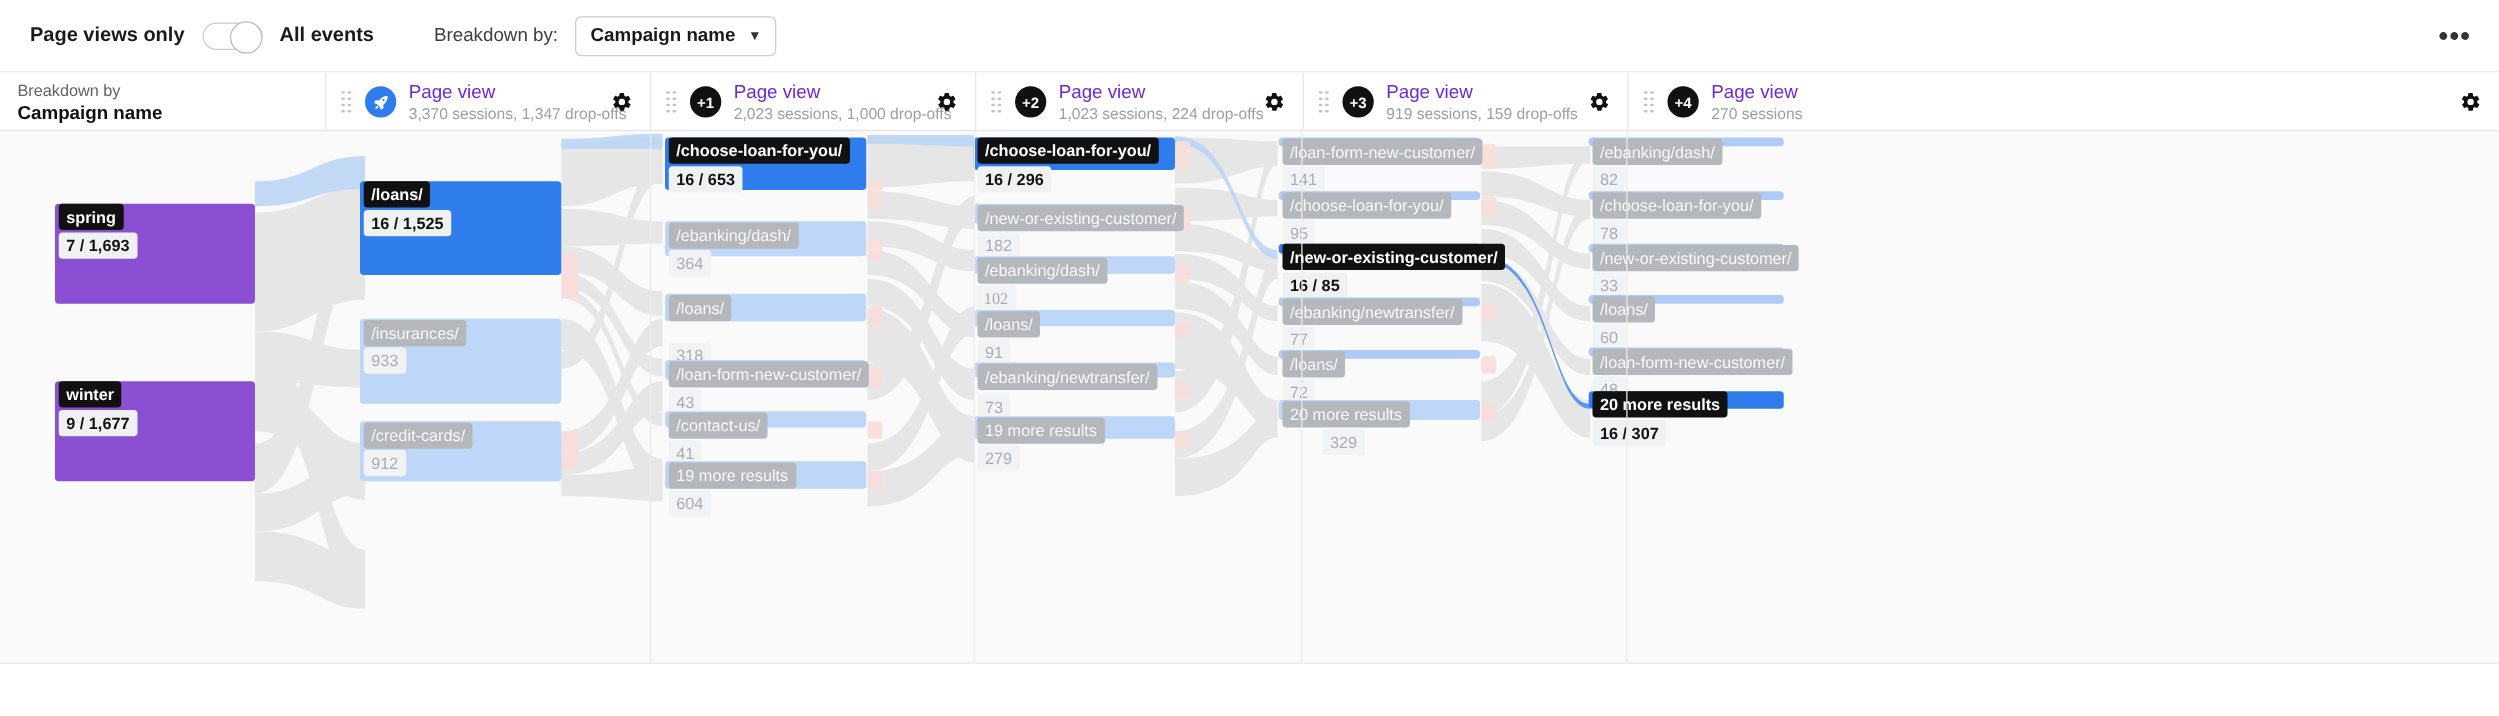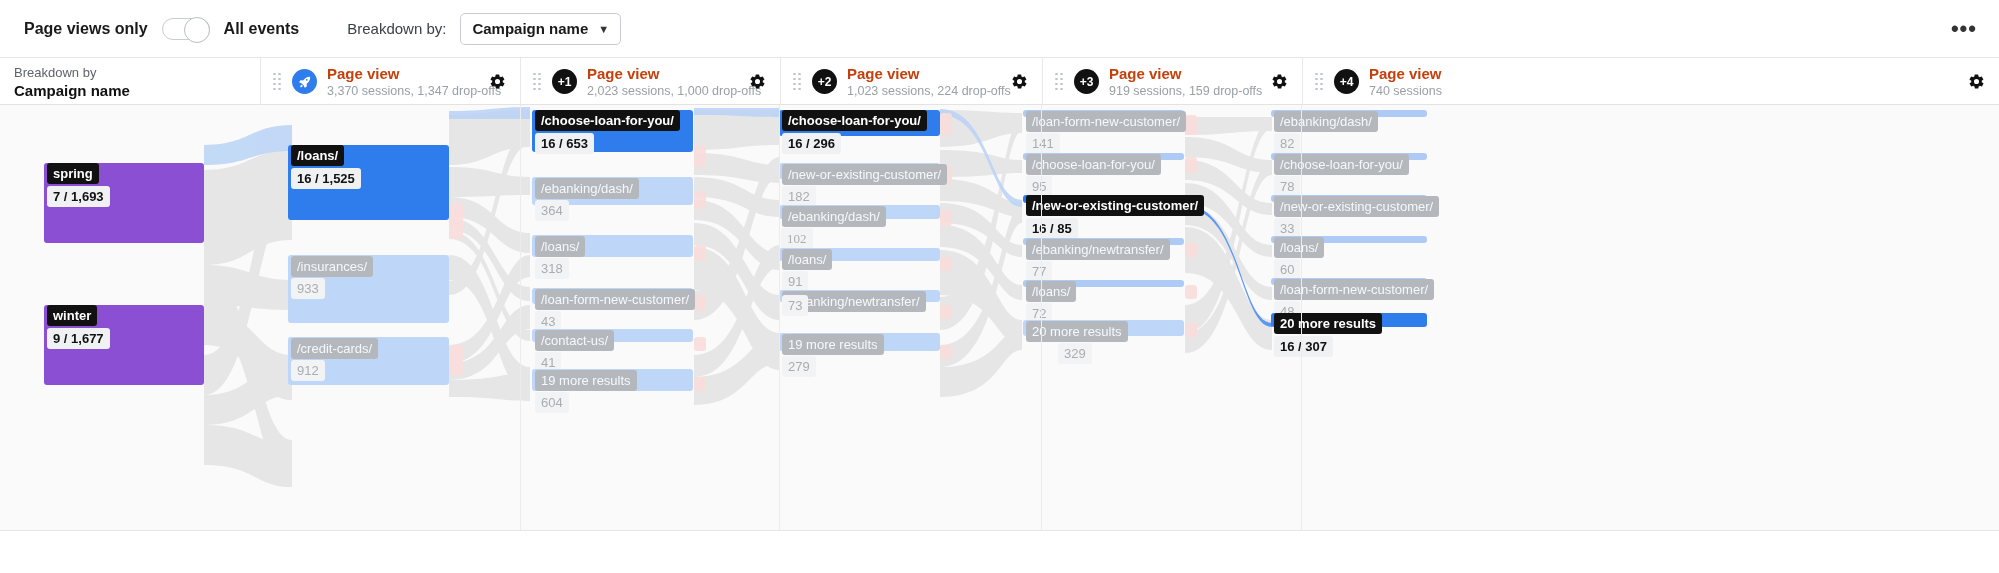--- a/index.html
+++ b/index.html
@@ -60,21 +60,21 @@
   }
   .grip i { width: 2.6px; height: 2.6px; background: #c2c6cc; border-radius: 50%; display: block; }
   .badge {
     width: 25px; height: 25px; border-radius: 50%; flex: 0 0 auto;
     display: flex; align-items: center; justify-content: center;
     font-size: 12px; font-weight: bold; color: #fff; margin-right: 10px;
   }
   .badge.rocket { background: #2f7ded; }
   .badge.dark { background: #111111; }
   .ch-text { display: flex; flex-direction: column; justify-content: center; flex: 1 1 auto; min-width: 0; }
-  .ch-title { font-size: 15px; font-weight: bold; color: #c2410c; line-height: 18px; white-space: nowrap; }
+  .ch-title { font-size: 15px; font-weight: normal; color: #6d28d9; line-height: 18px; white-space: nowrap; }
   .ch-sub { font-size: 12.5px; color: #9aa0a6; line-height: 16px; white-space: nowrap; }
   .gear { width: 17px; height: 17px; margin-right: 14px; flex: 0 0 auto; }
 
   
   .canvas { position: absolute; left: 0; top: 105px; width: 1999px; height: 425px; background: #fafafa; overflow: hidden; }
   .canvas svg.links { position: absolute; left: 0; top: 0; width: 1999px; height: 425px; }
   .colsep { position: absolute; top: 0; width: 1px; height: 425px; background: #ececec; }
 
   .node { position: absolute; }
   .node-bar { position: absolute; left: 0; top: 0; border-radius: 3px; }
@@ -214,21 +214,21 @@
           <i></i>
           <i></i>
           <i></i>
           <i></i>
           <i></i>
           <i></i>
         </div>
         <div class="badge dark">+4</div>
         <div class="ch-text">
           <div class="ch-title">Page view</div>
-          <div class="ch-sub">740 sessions</div>
+          <div class="ch-sub">270 sessions</div>
         </div>
         <div class="gear"><svg width="17" height="17" viewBox="0 0 24 24" fill="#111">
             <path d="M19.4 13a7.8 7.8 0 0 0 0-2l2.1-1.6a.5.5 0 0 0 .1-.6l-2-3.5a.5.5 0 0 0-.6-.2l-2.5 1a7.3 7.3 0 0 0-1.7-1l-.4-2.6a.5.5 0 0 0-.5-.4h-4a.5.5 0 0 0-.5.4l-.4 2.6c-.6.2-1.2.6-1.7 1l-2.5-1a.5.5 0 0 0-.6.2l-2 3.5a.5.5 0 0 0 .1.6L4.6 11a7.8 7.8 0 0 0 0 2l-2.1 1.6a.5.5 0 0 0-.1.6l2 3.5c.1.2.4.3.6.2l2.5-1c.5.4 1.1.8 1.7 1l.4 2.6c0 .2.2.4.5.4h4c.3 0 .5-.2.5-.4l.4-2.6c.6-.2 1.2-.6 1.7-1l2.5 1c.2.1.5 0 .6-.2l2-3.5a.5.5 0 0 0-.1-.6L19.4 13zM12 15.6A3.6 3.6 0 1 1 12 8.4a3.6 3.6 0 0 1 0 7.2z"></path>
           </svg></div>
       </div>
     </div>
 
   <div class="canvas">
     <svg class="links" viewBox="0 0 1999 425" preserveAspectRatio="none">
       <g fill="#e6e6e6">
@@ -354,21 +354,21 @@
         <span class="chip val-strong" style="left: 3px; top: 23px;">16 / 653</span>
       </div>
       <div class="node" style="left: 532px; top: 72px; width: 161px;">
         <div class="node-bar lightblue" style="width: 161px; height: 28px;"></div>
         <span class="chip name-grey" style="left: 3px; top: 1px;">/ebanking/dash/</span>
         <span class="chip val-muted" style="left: 3px; top: 23px; text-align: center;">364</span>
       </div>
       <div class="node" style="left: 532px; top: 130px; width: 161px;">
         <div class="node-bar lightblue" style="width: 161px; height: 22px;"></div>
         <span class="chip name-grey" style="left: 3px; top: 1px;">/loans/</span>
-        <span class="chip val-muted" style="left: 3px; top: 23px;">318</span>
+        <span class="chip val-muted" style="left: 3px; top: 39px;">318</span>
       </div>
       <div class="node" style="left: 532px; top: 183px; width: 161px;">
         <div class="node-bar lightblue" style="width: 161px; height: 16px;"></div>
         <span class="chip name-grey" style="left: 3px; top: 1px;">/loan-form-new-customer/</span>
         <span class="chip val-muted" style="left: 3px; top: 23px;">43</span>
       </div>
       <div class="node" style="left: 532px; top: 224px; width: 161px;">
         <div class="node-bar lightblue" style="width: 161px; height: 13px;"></div>
         <span class="chip name-grey" style="left: 3px; top: 1px;">/contact-us/</span>
         <span class="chip val-muted" style="left: 3px; top: 23px;">41</span>
@@ -394,21 +394,21 @@
         <span class="chip val-muted" style="left: 2px; top: 23px; font-family: Liberation Serif, serif;">102</span>
       </div>
       <div class="node" style="left: 779px; top: 143px; width: 161px;">
         <div class="node-bar lightblue" style="width: 161px; height: 13px;"></div>
         <span class="chip name-grey" style="left: 3px; top: 1px;">/loans/</span>
         <span class="chip val-muted" style="left: 3px; top: 23px;">91</span>
       </div>
       <div class="node" style="left: 779px; top: 185px; width: 161px;">
         <div class="node-bar lightblue" style="width: 161px; height: 12px;"></div>
         <span class="chip name-grey" style="left: 3px; top: 1px;">/ebanking/newtransfer/</span>
-        <span class="chip val-muted" style="left: 3px; top: 5px;">73</span>
+        <span class="chip val-muted" style="left: 3px; top: 25px;">73</span>
       </div>
       <div class="node" style="left: 779px; top: 228px; width: 161px;">
         <div class="node-bar lightblue" style="width: 161px; height: 18px;"></div>
         <span class="chip name-grey" style="left: 3px; top: 1px;">19 more results</span>
         <span class="chip val-muted" style="left: 3px; top: 23px;">279</span>
       </div>
       <div class="node" style="left: 1023px; top: 5px; width: 161px;">
         <div class="node-bar thin-light" style="width: 161px; height: 7px;"></div>
         <span class="chip name-grey" style="left: 3px; top: 1px;">/loan-form-new-customer/</span>
         <span class="chip val-muted" style="left: 3px; top: 23px;">141</span>

